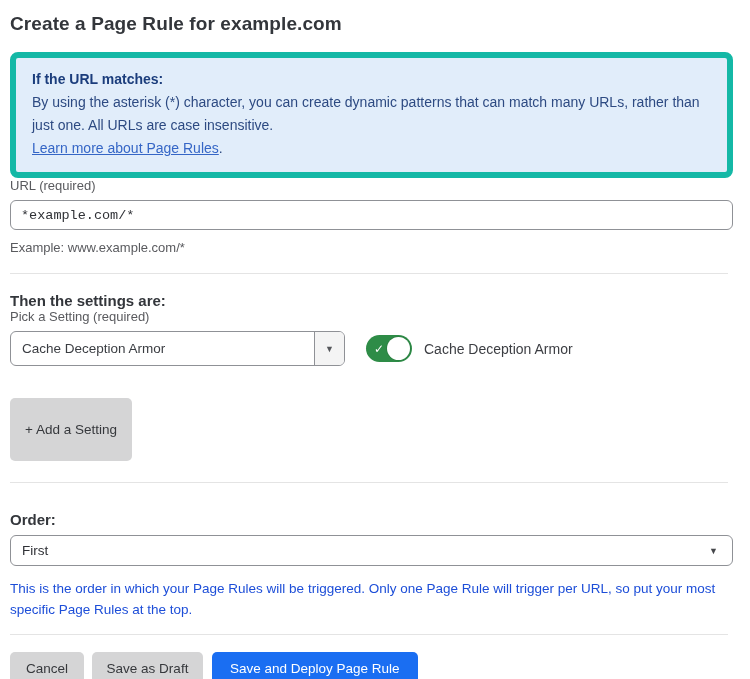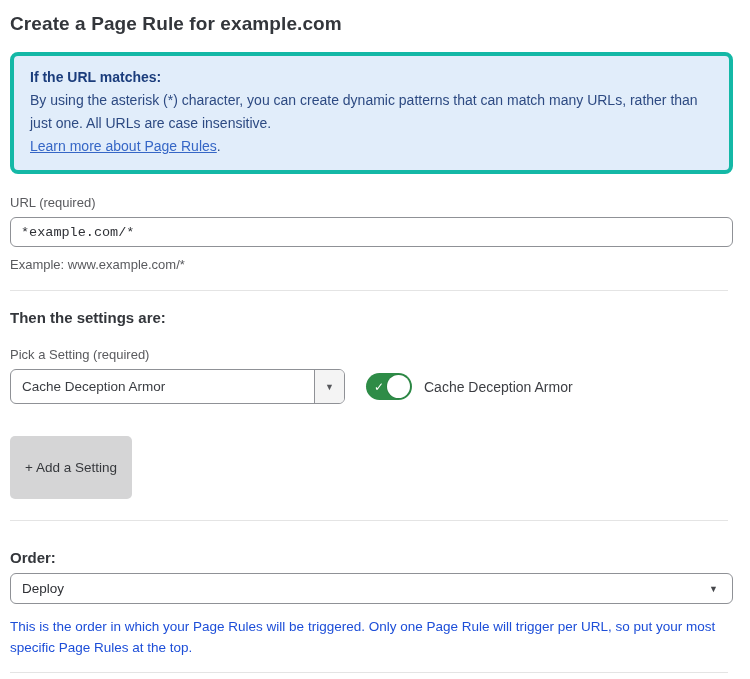--- a/index.html
+++ b/index.html
@@ -18,42 +18,41 @@
     font-weight: bold;
     color: #33363b;
     letter-spacing: 0.1px;
     margin-top: 3px;
   }
 
   
   .info-box {
     margin-top: 17px;
     background: #e1edfa;
-    border: 4px solid #14b8a6;
+    border: 6px solid #14b8a6;
     border-radius: 8px;
     padding: 10px 16px 12px 16px;
     line-height: 23px;
     font-size: 14px;
   }
   .info-box .info-heading {
     font-weight: bold;
     color: #1b3d7c;
   }
   .info-box .info-body { color: #2d4a82; }
   .info-box a.info-link {
     color: #3566c6;
     text-decoration: underline;
     cursor: pointer;
   }
   .info-box .info-suffix { color: #2d4a82; }
 
   .field-label {
     font-size: 13px;
     color: #595a5e;
-    margin-top: 21px;
   }
 
   .text-input {
     margin-top: 7px;
     width: 723px;
     height: 30px;
     border: 1px solid #8f9196;
     border-radius: 6px;
     padding: 0 10px;
     font-size: 13.5px;
@@ -254,21 +253,21 @@
   </div>
 
   <button class="btn btn-gray btn-add">+ Add a Setting</button>
 
   <hr class="divider" style="margin-top:21px;">
 
   <h2 class="section-heading" style="margin-top:28px;">Order:</h2>
 
 
   <div class="select-full">
-    <span>Deploy</span>
+    <span>First</span>
     <span class="arrow-glyph">▼</span>
   </div>
 
   <div class="order-help">This is the order in which your Page Rules will be triggered. Only one Page Rule will trigger per URL, so put your most specific Page Rules at the top.</div>
 
   <hr class="divider" style="margin-top:14px;">
 
   <div class="footer">
     <button class="btn btn-gray btn-cancel">Cancel</button>
     <button class="btn btn-gray btn-draft">Save as Draft</button>

